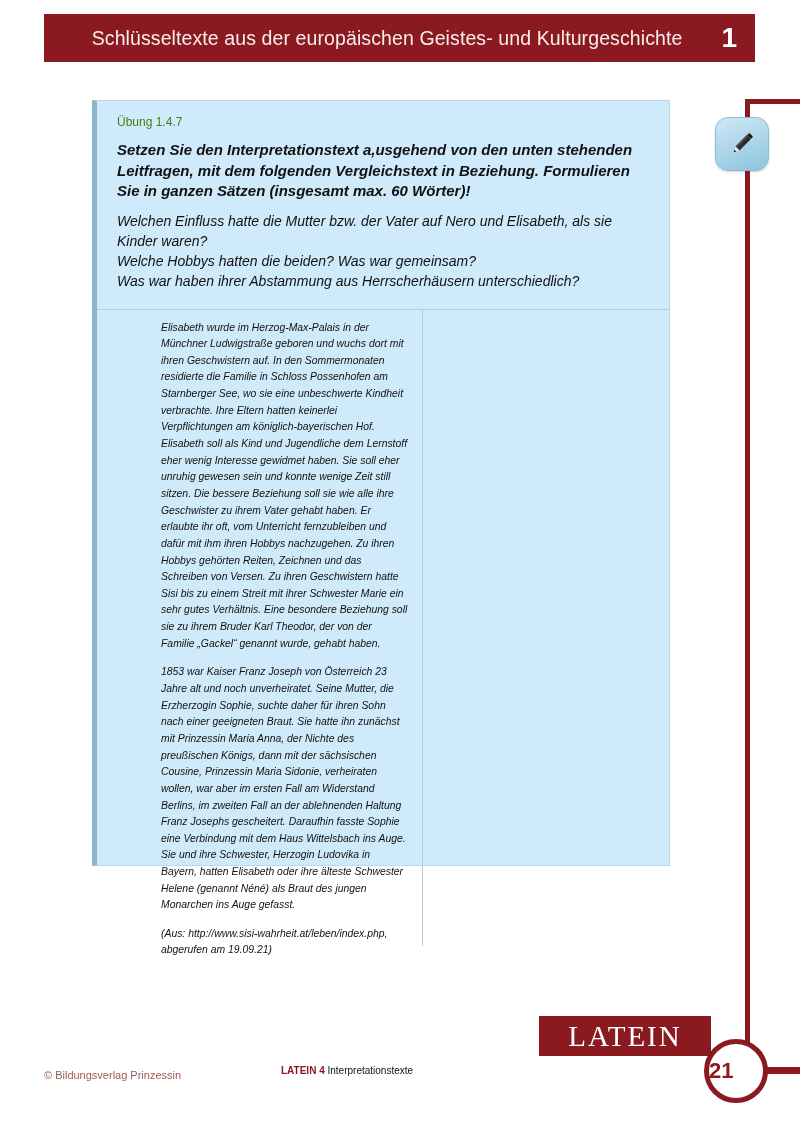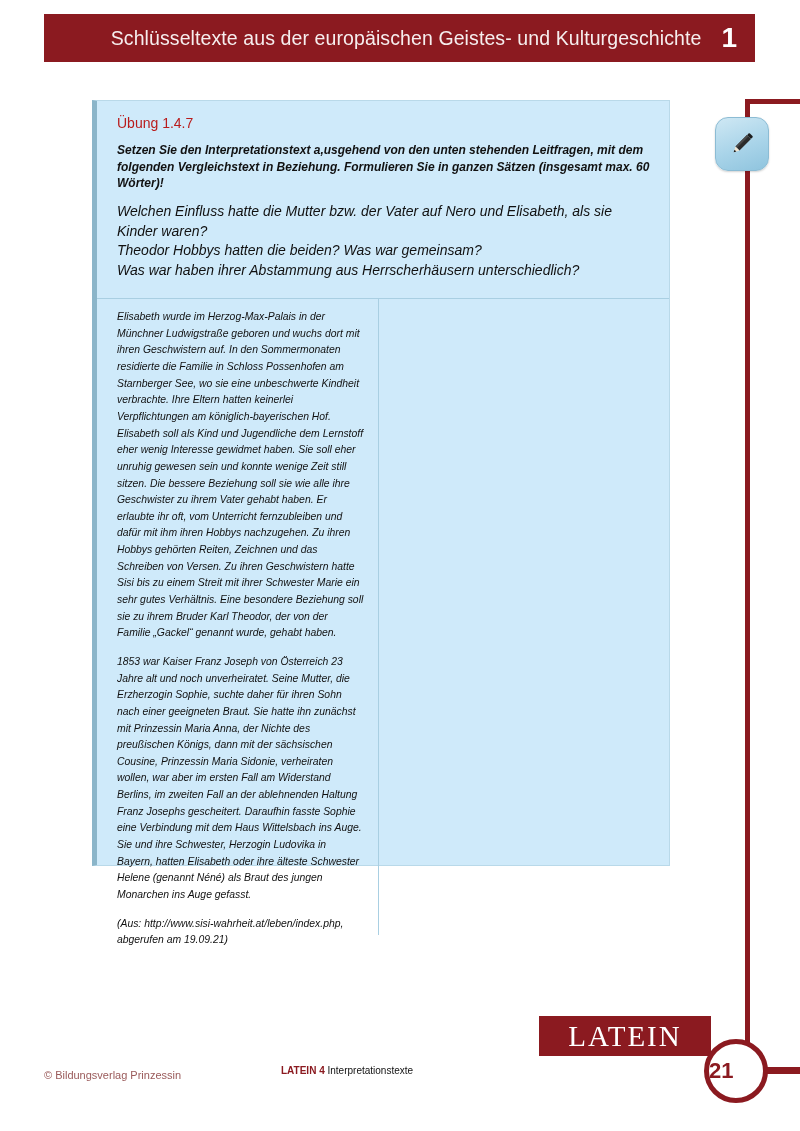--- a/index.html
+++ b/index.html
@@ -23,20 +23,21 @@
     left: 44px;
     top: 14px;
     width: 711px;
     height: 48px;
     background: #8B1A20;
     display: flex;
     align-items: center;
     justify-content: flex-end;
     box-sizing: border-box;
     padding-right: 18px;
+    gap: 19px;
   }
   #header-title {
     color: #f6eeee;
     font-size: 19.5px;
     font-weight: 400;
     letter-spacing: 0.1px;
     white-space: nowrap;
   }
   #header-chapter {
     color: #ffffff;
@@ -91,27 +92,27 @@
     border-top: 1px solid #b9d9e9;
     border-right: 1px solid #b9d9e9;
     border-bottom: 1px solid #b9d9e9;
     box-sizing: border-box;
   }
 
   #exercise-head {
     padding: 14px 16px 12px 20px;
   }
   #exercise-title {
-    font-size: 14px;
+    font-size: 12px;
     font-weight: 400;
     margin: 0 0 11px 0;
-    color: #b91c1c;
+    color: #4d7c0f;
   }
   .instruction {
-    font-size: 12px;
+    font-size: 15px;
     font-style: italic;
     font-weight: bold;
     line-height: 1.38;
     margin: 0 0 10px 0;
     color: #111;
   }
   .question-list {
     margin: 0;
     padding: 0;
     list-style: none;
@@ -133,20 +134,21 @@
   #card-body {
     display: flex;
     height: 636px;
     box-sizing: border-box;
   }
   #text-column {
     width: 282px;
     box-sizing: border-box;
     padding: 10px 14px 10px 20px;
     border-right: 1px solid #a9cfe2;
+    margin-left: 44px;
   }
   #answer-column {
     flex: 1;
   }
   .source-text {
     font-size: 10.4px;
     font-style: italic;
     line-height: 1.60;
     margin: 0 0 12px 0;
     color: #111;
@@ -251,21 +253,21 @@
   </svg>
 </div>
 
 <div id="exercise-card">
 
   <div id="exercise-head">
     <h2 id="exercise-title">Übung 1.4.7</h2>
     <p class="instruction">Setzen Sie den Interpretationstext a,usgehend von den unten stehenden Leitfragen, mit dem folgenden Vergleichstext in Beziehung. Formulieren Sie in ganzen Sätzen (insgesamt max. 60 Wörter)!</p>
     <ul class="question-list">
       <li>Welchen Einfluss hatte die Mutter bzw. der Vater auf Nero und Elisabeth, als sie Kinder waren?</li>
-      <li>Theodor Hobbys hatten die beiden? Was war gemeinsam?</li>
+      <li>Welche Hobbys hatten die beiden? Was war gemeinsam?</li>
       <li>Was war haben ihrer Abstammung aus Herrscherhäusern unterschiedlich?</li>
     </ul>
   </div>
 
   <div id="card-divider"></div>
 
   <div id="card-body">
     <div id="text-column">
       <p class="source-text">Elisabeth wurde im Herzog-Max-Palais in der Münchner Ludwigstraße geboren und wuchs dort mit ihren Geschwistern auf. In den Sommermonaten residierte die Familie in Schloss Possenhofen am Starnberger See, wo sie eine unbeschwerte Kindheit verbrachte. Ihre Eltern hatten keinerlei Verpflichtungen am königlich-bayerischen Hof. Elisabeth soll als Kind und Jugendliche dem Lernstoff eher wenig Interesse gewidmet haben. Sie soll eher unruhig gewesen sein und konnte wenige Zeit still sitzen. Die bessere Beziehung soll sie wie alle ihre Geschwister zu ihrem Vater gehabt haben. Er erlaubte ihr oft, vom Unterricht fernzubleiben und dafür mit ihm ihren Hobbys nachzugehen. Zu ihren Hobbys gehörten Reiten, Zeichnen und das Schreiben von Versen. Zu ihren Geschwistern hatte Sisi bis zu einem Streit mit ihrer Schwester Marie ein sehr gutes Verhältnis. Eine besondere Beziehung soll sie zu ihrem Bruder Karl Theodor, der von der Familie „Gackel“ genannt wurde, gehabt haben.</p>
       <p class="source-text">1853 war Kaiser Franz Joseph von Österreich 23 Jahre alt und noch unverheiratet. Seine Mutter, die Erzherzogin Sophie, suchte daher für ihren Sohn nach einer geeigneten Braut. Sie hatte ihn zunächst mit Prinzessin Maria Anna, der Nichte des preußischen Königs, dann mit der sächsischen Cousine, Prinzessin Maria Sidonie, verheiraten wollen, war aber im ersten Fall am Widerstand Berlins, im zweiten Fall an der ablehnenden Haltung Franz Josephs gescheitert. Daraufhin fasste Sophie eine Verbindung mit dem Haus Wittelsbach ins Auge. Sie und ihre Schwester, Herzogin Ludovika in Bayern, hatten Elisabeth oder ihre älteste Schwester Helene (genannt Néné) als Braut des jungen Monarchen ins Auge gefasst.</p>

